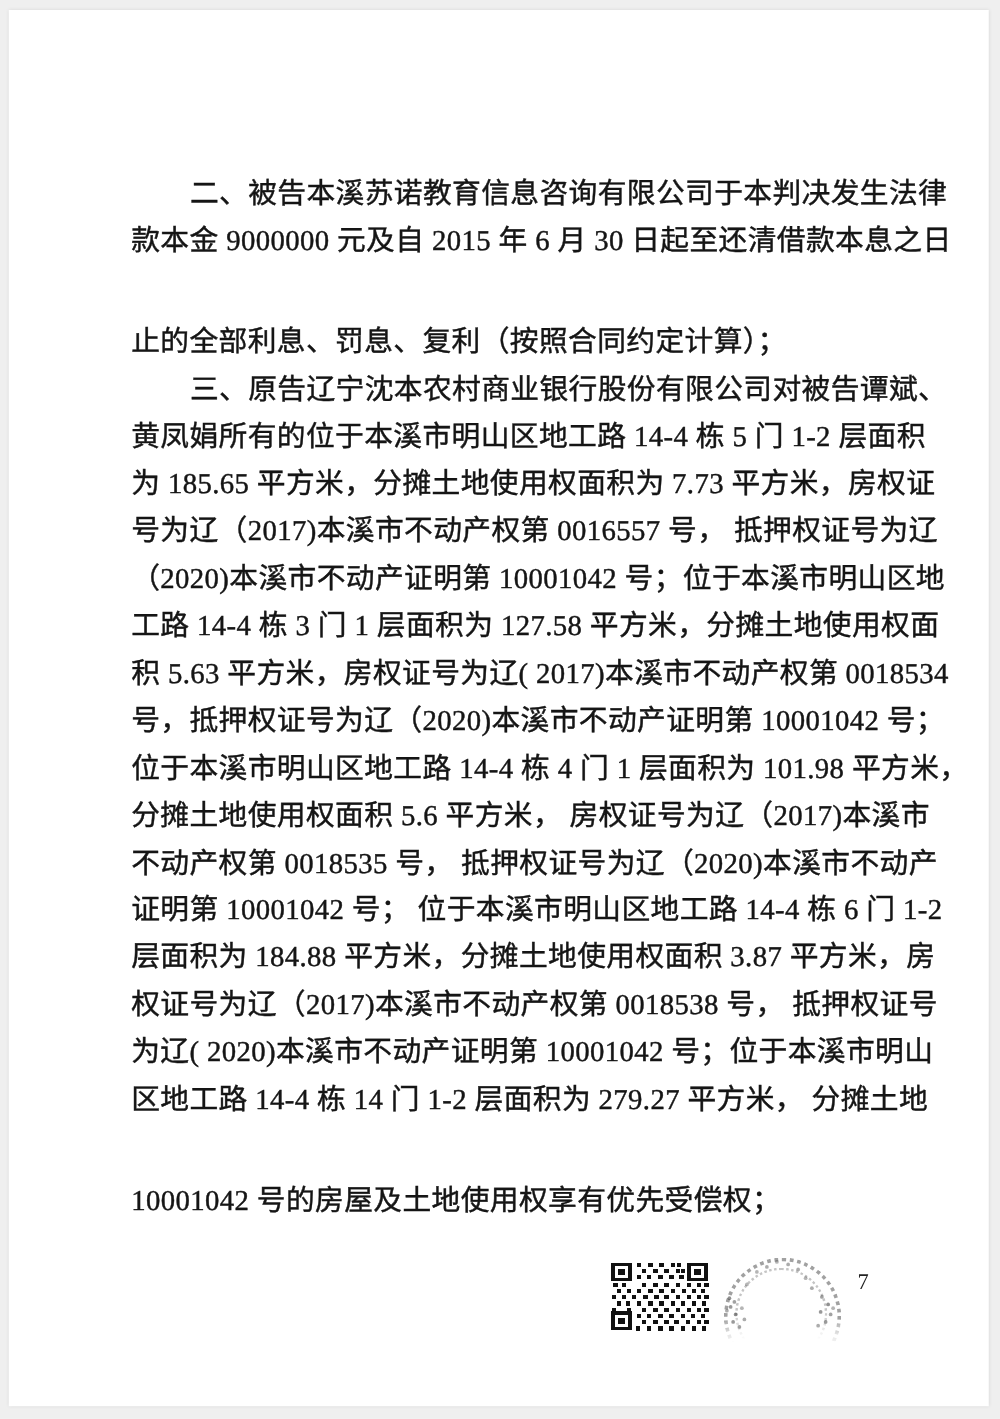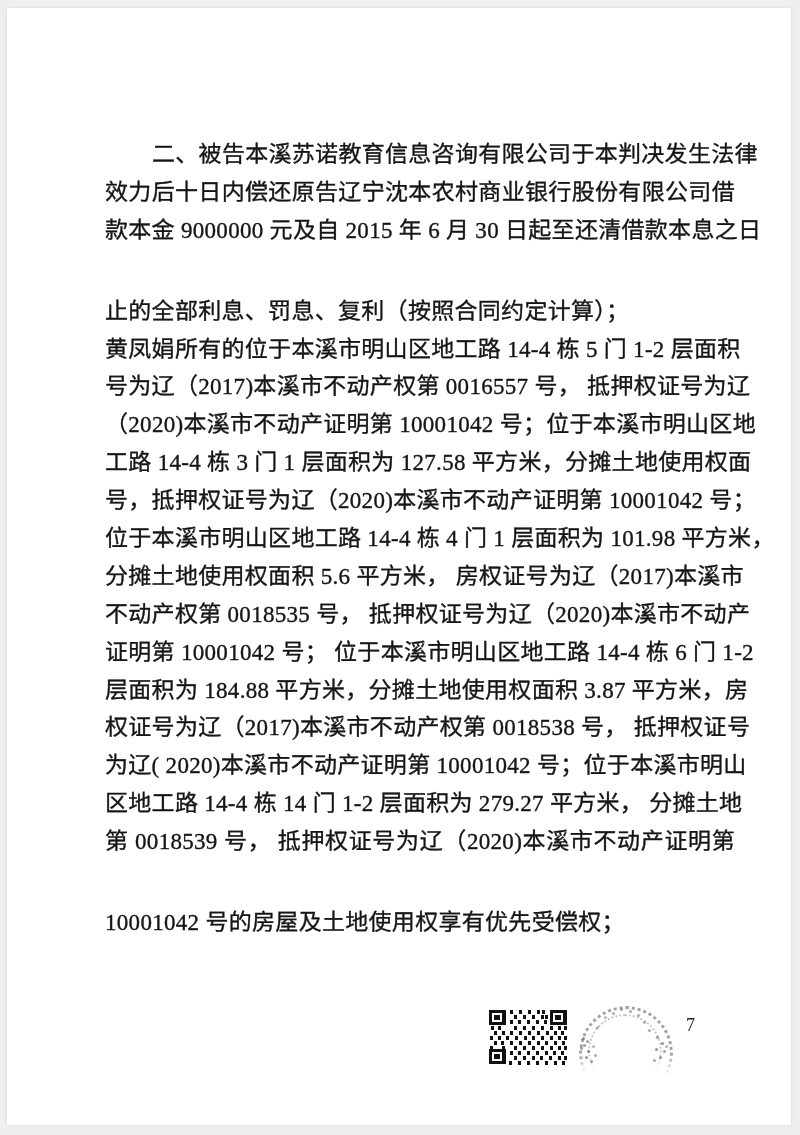--- a/index.html
+++ b/index.html
@@ -131,37 +131,38 @@
   }
 </style>
 </head>
 <body>
 
 <div class="stage">
   <div class="paper">
 
     <div class="text-block">
       <div class="text-line indent">二、被告本溪苏诺教育信息咨询有限公司于本判决发生法律</div>
-      <div class="text-line">效力后十日内偿还原告辽宁沈本农村商业银行股份有限公司借</div>
       <div class="text-line">款本金 9000000 元及自 2015 年 6 月 30 日起至还清借款本息之日</div>
       <div class="text-line short">止的全部利息、罚息、复利（按照合同约定计算）；</div>
+      <div class="text-line indent">三、原告辽宁沈本农村商业银行股份有限公司对被告谭斌、</div>
       <div class="text-line">黄凤娟所有的位于本溪市明山区地工路 14-4 栋 5 门 1-2 层面积</div>
+      <div class="text-line">为 185.65 平方米，分摊土地使用权面积为 7.73 平方米，房权证</div>
       <div class="text-line">号为辽（2017)本溪市不动产权第 0016557 号， 抵押权证号为辽</div>
       <div class="text-line">（2020)本溪市不动产证明第 10001042 号；位于本溪市明山区地</div>
       <div class="text-line">工路 14-4 栋 3 门 1 层面积为 127.58 平方米，分摊土地使用权面</div>
+      <div class="text-line">积 5.63 平方米，房权证号为辽( 2017)本溪市不动产权第 0018534</div>
       <div class="text-line">号，抵押权证号为辽（2020)本溪市不动产证明第 10001042 号；</div>
       <div class="text-line">位于本溪市明山区地工路 14-4 栋 4 门 1 层面积为 101.98 平方米，</div>
       <div class="text-line">分摊土地使用权面积 5.6 平方米， 房权证号为辽（2017)本溪市</div>
       <div class="text-line">不动产权第 0018535 号， 抵押权证号为辽（2020)本溪市不动产</div>
       <div class="text-line">证明第 10001042 号； 位于本溪市明山区地工路 14-4 栋 6 门 1-2</div>
       <div class="text-line">层面积为 184.88 平方米，分摊土地使用权面积 3.87 平方米，房</div>
       <div class="text-line">权证号为辽（2017)本溪市不动产权第 0018538 号， 抵押权证号</div>
       <div class="text-line">为辽( 2020)本溪市不动产证明第 10001042 号；位于本溪市明山</div>
       <div class="text-line">区地工路 14-4 栋 14 门 1-2 层面积为 279.27 平方米， 分摊土地</div>
-      <div class="text-line">第 0018539 号， 抵押权证号为辽（2020)本溪市不动产证明第</div>
       <div class="text-line short">10001042 号的房屋及土地使用权享有优先受偿权；</div>
     </div>
 
     <div class="qr">
       <svg width="81" height="56" viewBox="0 0 80 56" shape-rendering="crispEdges" aria-hidden="true">
 
         <path d="M1 1h17v15H1z M62 1h17v15H62z M1 40h17v15H1z" fill="#111"></path>
         <path d="M4.2 3.8h10.6v9.4H4.2z M65.2 3.8h10.6v9.4H65.2z M4.2 42.8h10.6v9.4H4.2z" fill="#fff"></path>
         <path d="M6.8 6h5.4v5H6.8z M67.8 6h5.4v5H67.8z M6.8 45h5.4v5H6.8z" fill="#111"></path>
 

